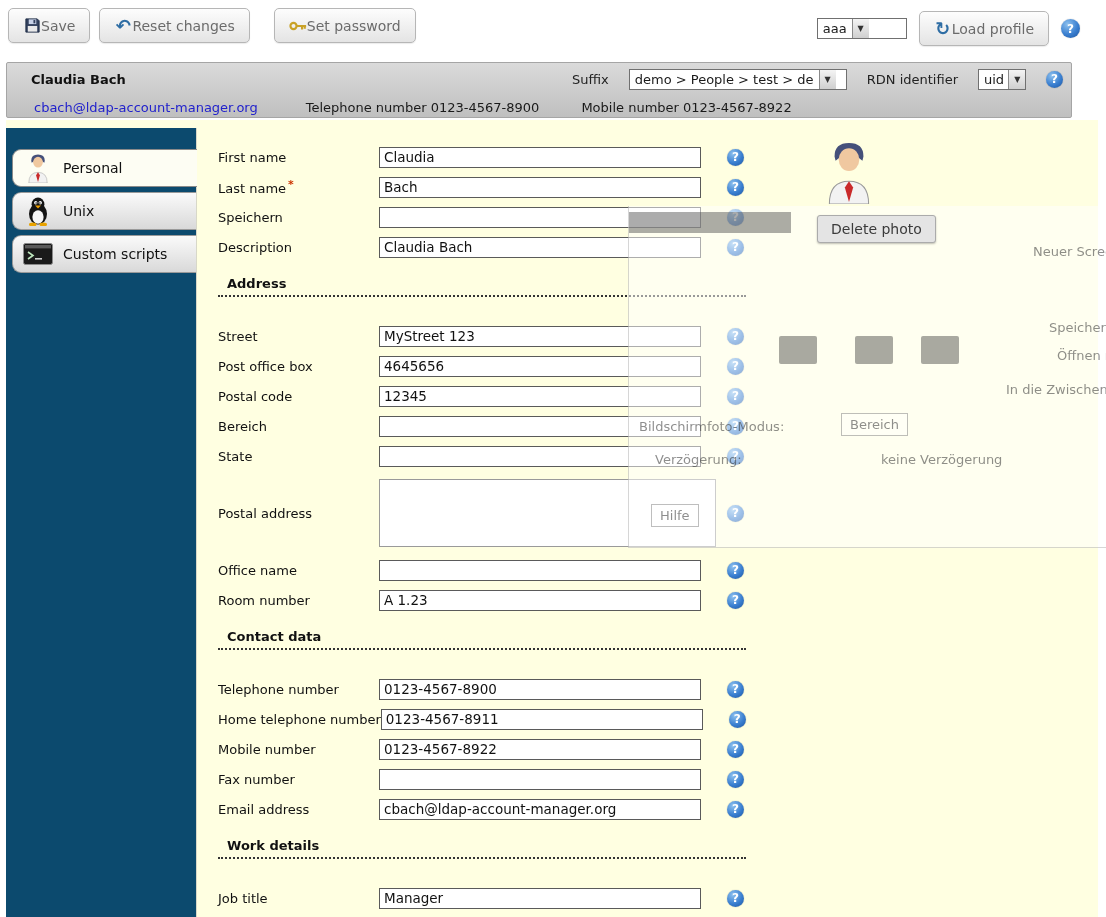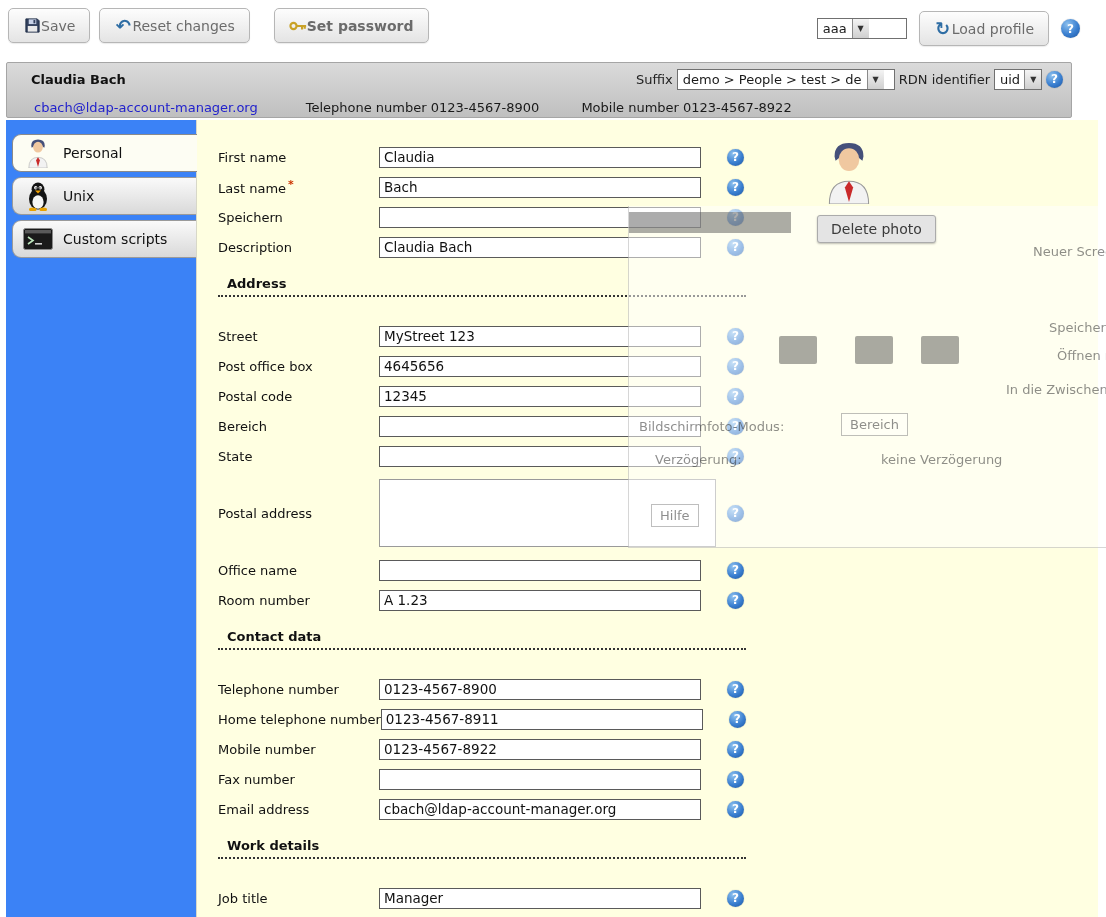--- a/index.html
+++ b/index.html
@@ -11,21 +11,21 @@
   .page { position:relative; width:1106px; height:917px; overflow:hidden; background:#fff; }
 
   
   .toolbar { position:absolute; top:0; left:0; right:0; height:54px; background:#fff;
              display:flex; align-items:flex-start; padding:8px 26px 0 8px; }
   .btn { display:inline-flex; align-items:center; height:35px; padding:0 14px;
          background:linear-gradient(#fdfdfd,#e4e4e4); border:1px solid #b6b6b6; border-radius:5px;
          font-family:inherit; font-size:14px; color:#6b6b6b; cursor:pointer;
          box-shadow:0 1px 1px rgba(0,0,0,.08); }
   .btn + .btn { margin-left:9px; }
-  .btn-pw { margin-left:24px !important;font-weight:bold; }
+  .btn-pw { margin-left:24px !important; }
   .ic { display:inline-flex; align-items:center; justify-content:center; width:18px; height:18px; }
   .icon-undo::before { content:"↶"; color:#2e6da4; font-size:18px; font-weight:bold; line-height:18px; }
   .icon-reload::before { content:"↻"; color:#2e6da4; font-size:18px; font-weight:bold; line-height:18px; }
   .toolbar-right { margin-left:auto; display:flex; align-items:center; gap:12px; margin-top:3px; }
 
   
   .help { width:17px; height:17px; border-radius:50%; flex:0 0 auto;
           background:radial-gradient(circle at 35% 28%, #8cc0ee, #3a7fd0 55%, #1c54a0);
           display:inline-flex; align-items:center; justify-content:center; cursor:pointer;
           box-shadow:0 0 1px rgba(0,0,0,.4); }
@@ -41,31 +41,31 @@
   .sel-btn::after { content:"▼"; font-size:8px; color:#333; }
   .sel-profile { width:90px; }
   .sel-suffix  { width:218px; }
   .sel-rdn     { width:48px; }
 
   
   .titlebar { position:absolute; top:62px; left:6px; width:1066px; height:56px;
               background:linear-gradient(#dadada,#bfbfbf); border:1px solid #a5a5a5; border-radius:2px; }
   .tb-row1 { height:32px; display:flex; align-items:center; padding:0 8px 0 24px; }
   .tb-title { font-weight:bold; font-size:13px; color:#111; }
-  .tb-right { margin-left:auto; display:flex; align-items:center; gap:4px; }
+  .tb-right { margin-left:auto; display:flex; align-items:center; gap:20px; }
   .tb-label { font-size:13px; color:#222; }
   .tb-row2 { height:24px; display:flex; align-items:center; padding-left:27px; }
   .email { color:#2222cc; text-decoration:none; font-size:13px; }
   .tb-info { font-size:13px; color:#1a1a1a; }
   .tb-info.tel { margin-left:48px; }
   .tb-info.mob { margin-left:42px; }
 
   
   .main { position:absolute; top:120px; left:6px; right:8px; bottom:0; display:flex; background:#ffffe1; }
-  .sidebar { flex:0 0 191px; background:#3b82f6; padding-top:9px;
+  .sidebar { flex:0 0 191px; background:#0c4a6e; margin-top:8px; padding-top:16px;
              border-right:1px solid #d8d8c8; }
   .tab { display:flex; align-items:center; gap:10px; height:38px; margin:5px 0 0 6px; padding:0 6px 0 10px;
          border:1px solid #9a9a9a; border-right:none; border-radius:9px 0 0 9px;
          background:linear-gradient(#fafafa,#d9d9d9); font-size:14px; color:#111; cursor:pointer; }
   .tab.active { background:#fdfdf3; border-color:#8a8a8a; margin-right:-1px; }
   .tab-ic { display:inline-flex; width:30px; height:32px; align-items:center; justify-content:center; }
   .tab-lb { white-space:nowrap; }
 
   .content { position:relative; flex:1; padding-top:22px; overflow:hidden; }
 

